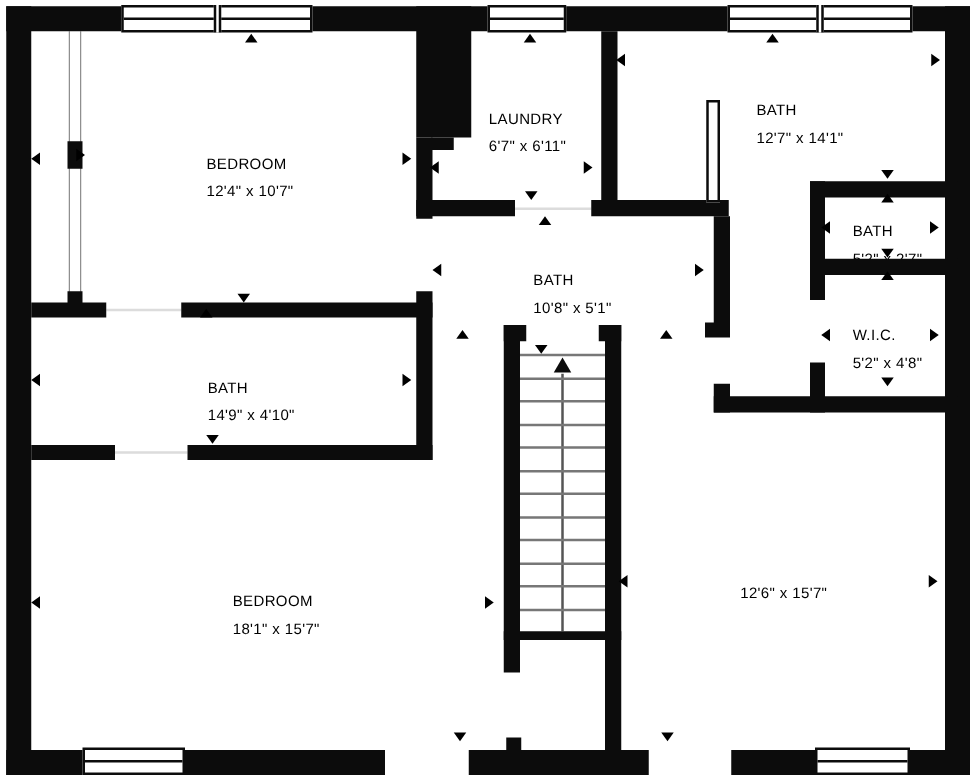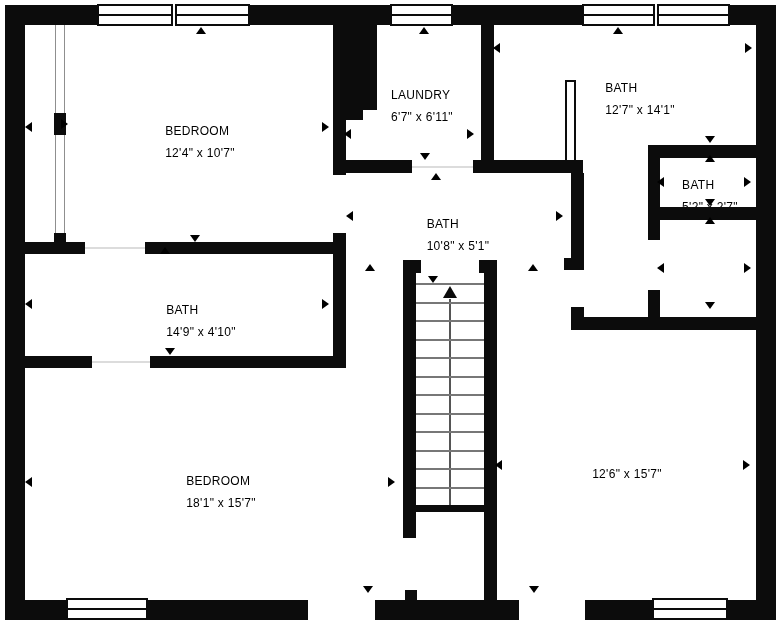--- a/index.html
+++ b/index.html
@@ -97,20 +97,24 @@
     <div>6'7" x 6'11"</div>
   </div>
   <div class="label" style="left:640px;top:99px">
     <div>BATH</div>
     <div>12'7" x 14'1"</div>
   </div>
   <div class="label" style="left:710px;top:196px">
     <div>BATH</div>
     <div>5'2" x 2'7"</div>
   </div>
+  <div class="label" style="left:710px;top:279px">
+    <div>W.I.C.</div>
+    <div>5'2" x 4'8"</div>
+  </div>
   <div class="label" style="left:458px;top:235px">
     <div>BATH</div>
     <div>10'8" x 5'1"</div>
   </div>
   <div class="label" style="left:201px;top:321px">
     <div>BATH</div>
     <div>14'9" x 4'10"</div>
   </div>
   <div class="label" style="left:221px;top:492px">
     <div>BEDROOM</div>

